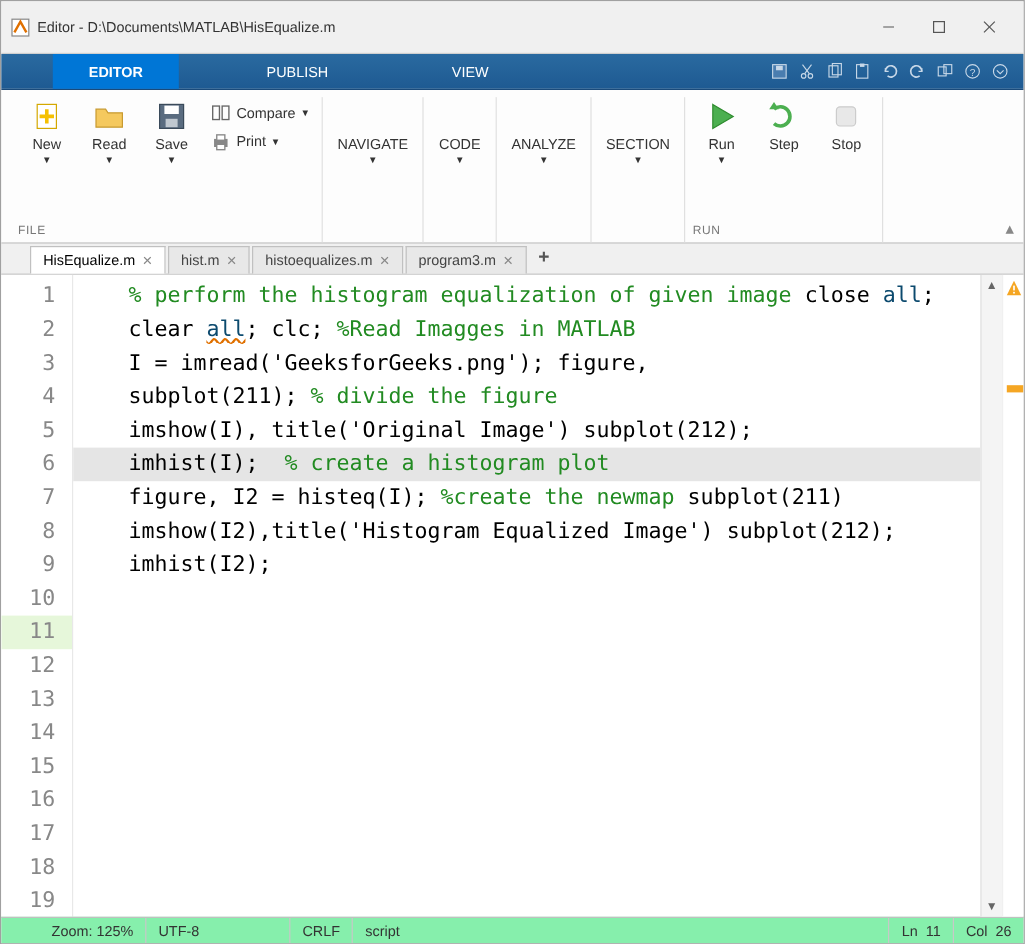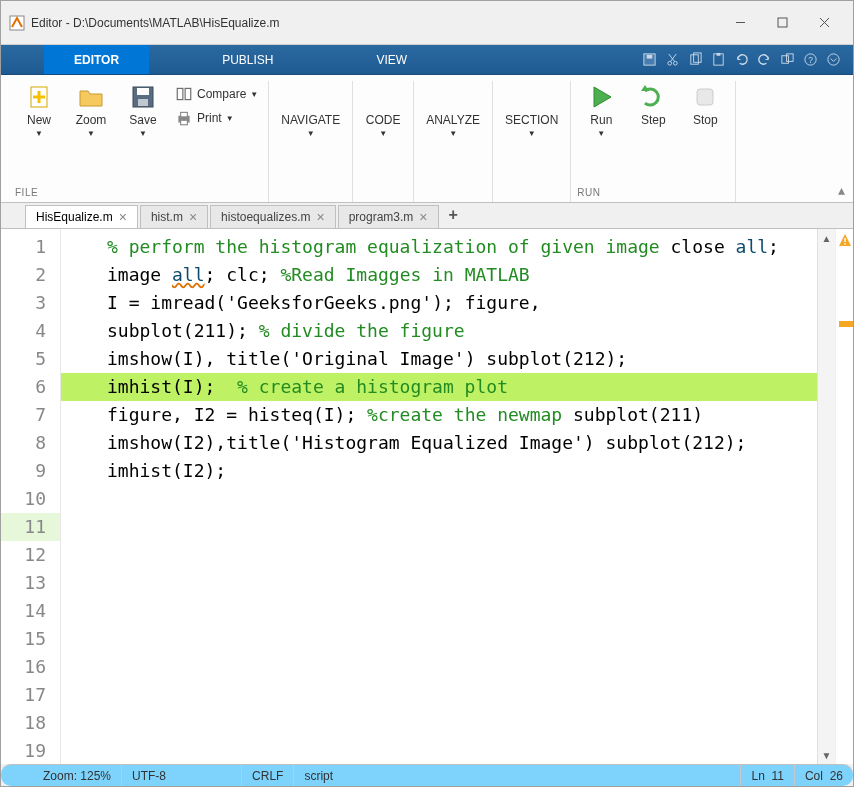--- a/index.html
+++ b/index.html
@@ -35,31 +35,31 @@
 .doctabs-inner { display:flex; align-items:flex-end; margin-left: 20px; }
 .doctab { display: flex; align-items: center; gap: 6px; padding: 4px 10px; background: #e8e8e8; border: 1px solid #c0c0c0; border-bottom: none; margin-right: 2px; font-size: 12px; color: #444; cursor: pointer; }
 .doctab.active { background: #fff; color: #000; }
 .doctab-close { color: #888; font-size: 14px; line-height: 1; }
 .doctab-add { padding: 4px 8px; font-size: 16px; font-weight: bold; color: #555; cursor: pointer; }
 .editor-area { flex: 1; display: flex; background: #fff; overflow: hidden; }
 .gutter { width: 60px; background: #fff; text-align: right; padding: 4px 14px 4px 0; font-family: Consolas, monospace; font-size: 18px; color: #888; border-right: 1px solid #e8e8e8; line-height:28px; }
 .codecol { flex:1; display:flex; }
 .code { flex: 1; padding: 4px 0 4px 46px; font-family: Consolas, monospace; font-size: 18px; line-height: 28px; position:relative; }
 .codeline { white-space: pre; }
-.hl { background: #bef264; display:block; margin-left:-46px; padding-left:46px; }
+.hl { background: #e5e5e5; display:block; margin-left:-46px; padding-left:46px; }
 .cmt { color: #228b22; }
 .kw { color: #0c4a6e; }
 .str { color: #000000; }
 .wavy { text-decoration: underline wavy #e07000; }
 .scrollbar { width: 18px; background: #f4f4f4; border-left:1px solid #e0e0e0; position:relative; }
 .scroll-arrow{height:18px; display:flex; align-items:center; justify-content:center; color:#666; font-size:10px;}
 .marker-col { width: 18px; background:#fff; position:relative; border-left:1px solid #f0f0f0;}
 .marker-col .warn{position:absolute; top:4px; left:2px; color:#f5a623;}
 .marker-col .slice{position:absolute; top:92px; right:0; width:14px; height:6px; background:#f5a623;}
-.statusbar { height: 22px; background: #7dd3fc; border-top: 1px solid #c0c0c0; display: flex; align-items: center; font-size: 12px; color: #333; border-radius: 10px; }
+.statusbar { height: 22px; background: #86efac; border-top: 1px solid #c0c0c0; display: flex; align-items: center; font-size: 12px; color: #333; }
 .statusbar .cell { padding: 0 10px; border-right: 1px solid #c8c8c8; height:100%; display:flex; align-items:center; }
 </style>
 </head>
 <body>
 
 <div class="titlebar">
   <span class="titlebar-icon">
     <svg viewBox="0 0 16 16">
         <rect x="1" y="1" width="14" height="14" fill="#fff" stroke="#888"></rect>
         <path d="M3 12 L8 3 L13 12" stroke="#e07000" fill="none" stroke-width="2"></path>
@@ -165,21 +165,21 @@
           </div>
         <div class="tbig-label">New</div>
         <div class="drop">▼</div>
       </div>
       <div class="tbig">
         <div class="tbig-icon">
             <svg viewBox="0 0 28 28">
               <path d="M3 8 h8 l2 3 h12 v12 h-22 z" fill="#f5c95e" stroke="#c89a30"></path>
             </svg>
           </div>
-        <div class="tbig-label">Zoom</div>
+        <div class="tbig-label">Read</div>
         <div class="drop">▼</div>
       </div>
       <div class="tbig">
         <div class="tbig-icon">
             <svg viewBox="0 0 28 28">
               <rect x="4" y="4" width="20" height="20" fill="#5a6c80" stroke="#3a4a5a"></rect>
               <rect x="8" y="5" width="12" height="7" fill="#fff"></rect>
               <rect x="9" y="16" width="10" height="7" fill="#c0c8d0"></rect>
             </svg>
           </div>
@@ -329,21 +329,21 @@
     <div>15</div>
     <div>16</div>
     <div>17</div>
     <div>18</div>
     <div>19</div>
   </div>
   <div class="codecol">
   <div class="code">
     <span class="codeline"><span class="cmt">% perform the histogram equalization of given image</span></span>
     <span class="codeline"><span>close </span><span class="kw">all</span><span>;</span></span>
-    <span class="codeline"><span>image </span><span class="kw wavy">all</span><span>;</span></span>
+    <span class="codeline"><span>clear </span><span class="kw wavy">all</span><span>;</span></span>
     <span class="codeline"><span>clc;</span></span>
     <span class="codeline"><span class="cmt">%Read Imagges in MATLAB</span></span>
     <span class="codeline"><span>I = imread(</span><span class="str">'GeeksforGeeks.png'</span><span>);</span></span>
     <span class="codeline"><span>figure,</span></span>
     <span class="codeline"><span>subplot(211); </span><span class="cmt">% divide the figure</span></span>
     <span class="codeline"><span>imshow(I), title(</span><span class="str">'Original Image'</span><span>)</span></span>
     <span class="codeline"><span>subplot(212);</span></span>
     <span class="codeline hl"><span>imhist(I);  </span><span class="cmt">% create a histogram plot</span></span>
     <span class="codeline"><span></span></span>
     <span class="codeline"><span>figure,</span></span>

